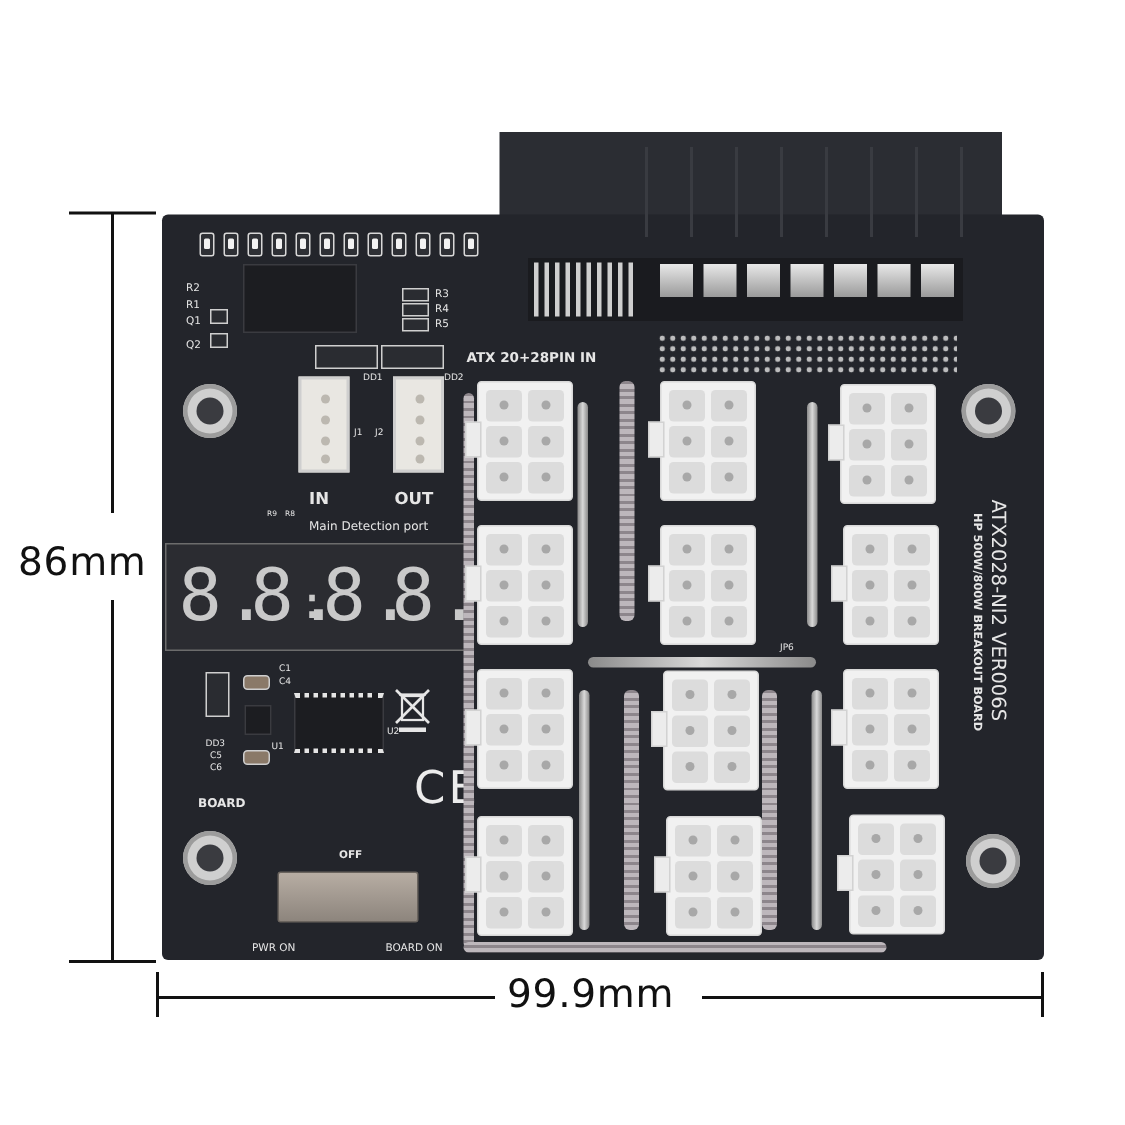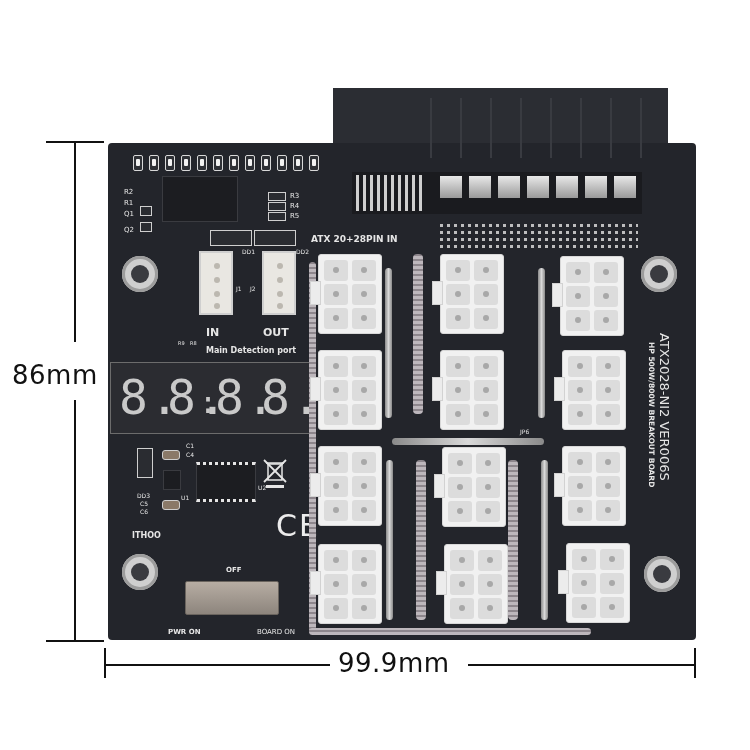--- a/index.html
+++ b/index.html
@@ -146,21 +146,21 @@
     <div class="jst-pin" style="top:24px"></div>
   <div class="jst-pin" style="top:38px"></div>
     <div class="jst-pin" style="top:50px"></div>
 </div>
 <div class="silk" style="left:236px;top:285px;font-size:6px;">J1</div>
 <div class="silk" style="left:250px;top:285px;font-size:6px;">J2</div>
 <div class="silk" style="left:206px;top:326px;font-size:11px;font-weight:bold;">IN</div>
 <div class="silk" style="left:263px;top:326px;font-size:11px;font-weight:bold;">OUT</div>
 <div class="silk" style="left:178px;top:340px;font-size:5px;">R9</div>
 <div class="silk" style="left:190px;top:340px;font-size:5px;">R8</div>
-<div class="silk" style="left:206px;top:346px;font-size:8px;font-weight:bold;">Main Detection port</div>
+<div class="silk" style="left:206px;top:346px;font-size:8px;font-weight:normal;">Main Detection port</div>
 
 <div class="seg-display">
   <span class="digit" style="left:8px;">8.</span>
   <span class="digit" style="left:56px;">8.</span>
   <span class="digit" style="left:88px;font-size:30px;top:14px;">:</span>
   <span class="digit" style="left:104px;">8.</span>
   <span class="digit" style="left:150px;">8.</span>
 </div>
 
 <div class="smd" style="left:137px;top:448px;width:14px;height:28px;"></div>
@@ -178,25 +178,25 @@
 
 <svg class="recycle" style="left:262px;top:458px;" width="26" height="32" viewBox="0 0 26 32">
   <rect x="6" y="6" width="14" height="16" fill="none" stroke="#e6e6e6" stroke-width="1.5"></rect>
   <line x1="4" y1="5" x2="22" y2="5" stroke="#e6e6e6" stroke-width="1.5"></line>
   <line x1="2" y1="2" x2="24" y2="24" stroke="#e6e6e6" stroke-width="1.8"></line>
   <line x1="24" y1="2" x2="2" y2="24" stroke="#e6e6e6" stroke-width="1.8"></line>
   <rect x="4" y="27" width="18" height="3" fill="#e6e6e6"></rect>
 </svg>
 <div class="ce" style="left:276px;top:508px;">CE</div>
 
-<div class="silk" style="left:132px;top:531px;font-size:8px;font-weight:bold;">ITHOO</div>
+<div class="silk" style="left:132px;top:531px;font-size:8px;font-weight:bold;">BOARD</div>
 
 <div class="silk" style="left:226px;top:566px;font-size:7px;font-weight:bold;">OFF</div>
 <div class="switch-body"></div>
-<div class="silk" style="left:168px;top:628px;font-size:7px;font-weight:bold;">PWR ON</div>
+<div class="silk" style="left:168px;top:628px;font-size:7px;">PWR ON</div>
 <div class="silk" style="left:257px;top:628px;font-size:7px;">BOARD ON</div>
 
 <div class="busbar" style="left:309px;top:262px;width:7px;height:370px;"></div>
 <div class="busbar" style="left:309px;top:628px;width:282px;height:7px;"></div>
 <div class="busbar" style="left:413px;top:254px;width:10px;height:160px;"></div>
 <div class="busbar" style="left:416px;top:460px;width:10px;height:160px;"></div>
 <div class="busbar" style="left:508px;top:460px;width:10px;height:160px;"></div>
 <div class="bar" style="left:385px;top:268px;width:7px;height:150px;"></div>
 <div class="bar" style="left:538px;top:268px;width:7px;height:150px;"></div>
 <div class="bar" style="left:386px;top:460px;width:7px;height:160px;"></div>

